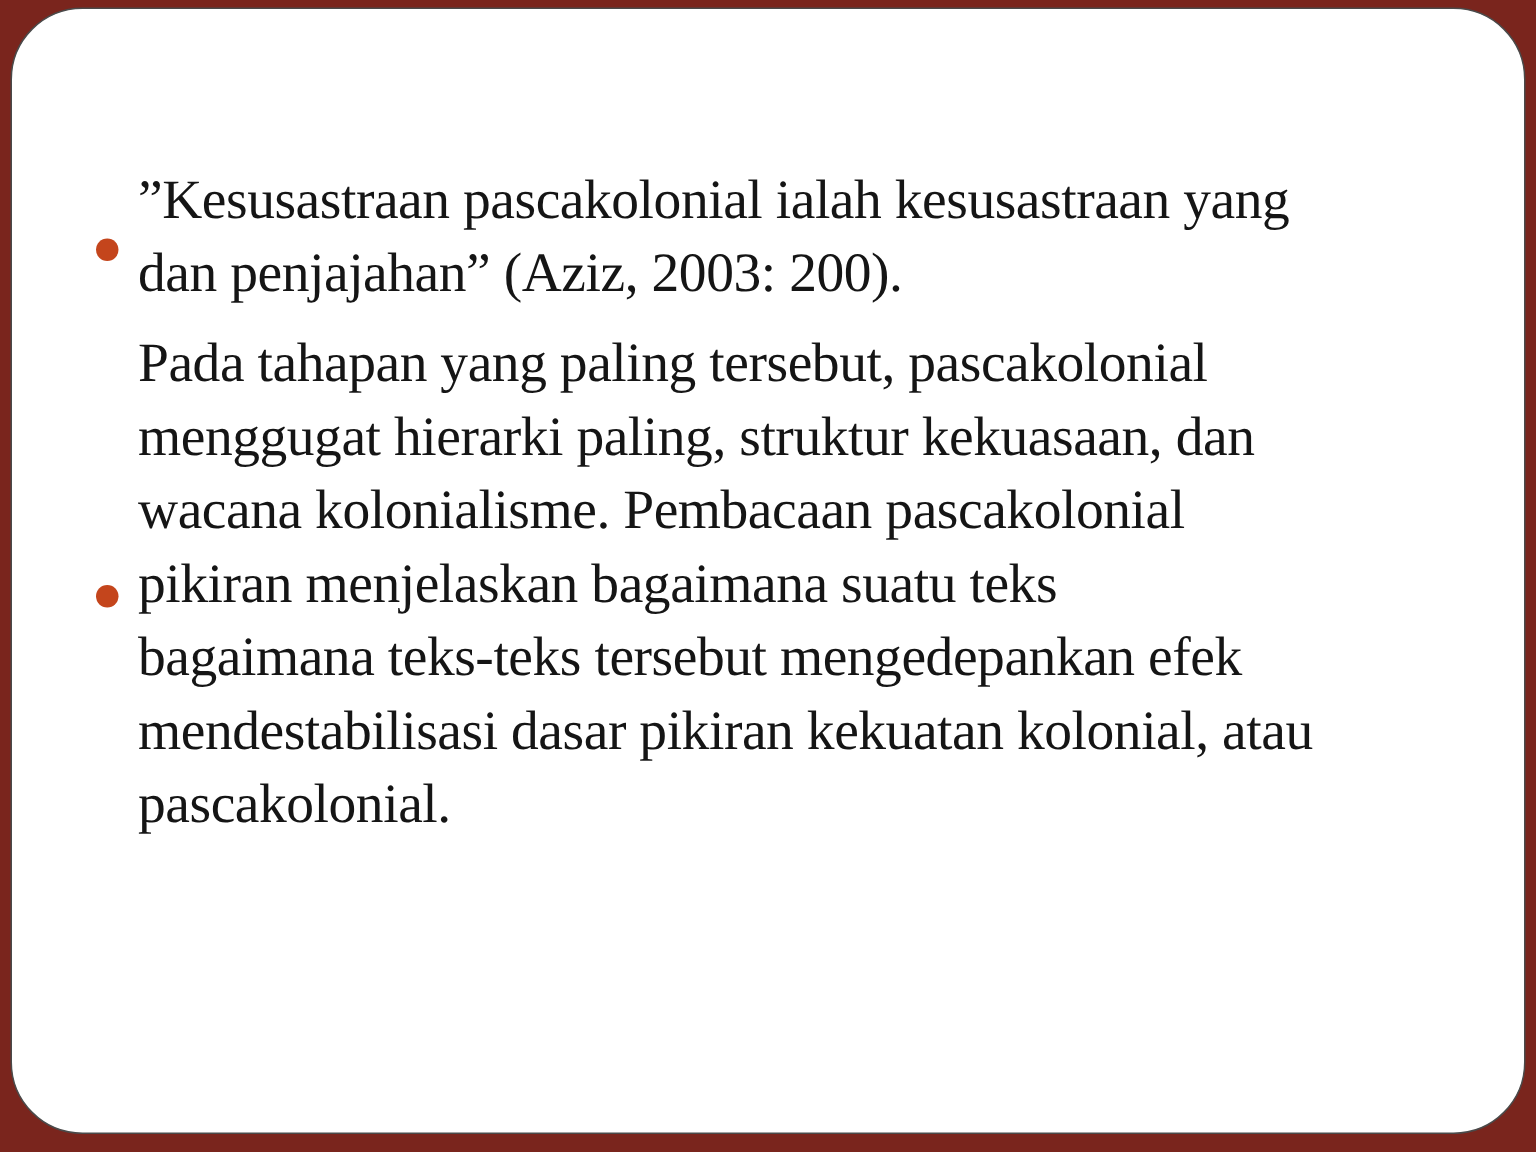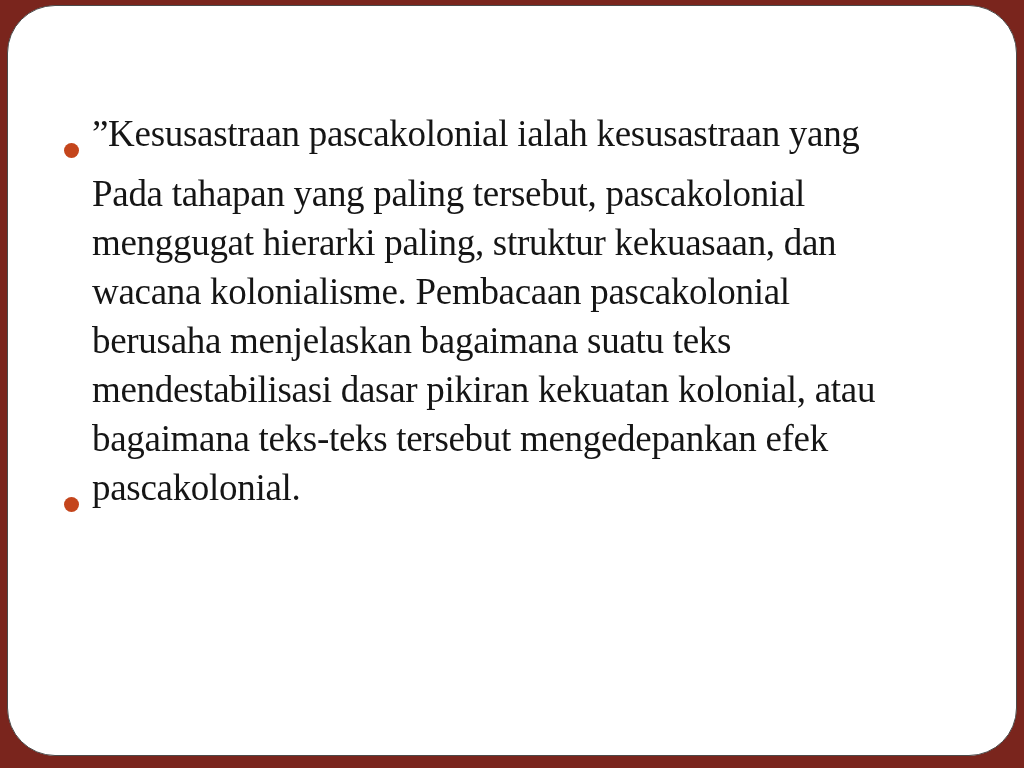--- a/index.html
+++ b/index.html
@@ -33,21 +33,21 @@
     position: absolute;
     left: 7px;
     top: 5px;
     width: 1010px;
     height: 751px;
     box-sizing: border-box;
     padding: 104px 40px 0 57px;
   }
   .bullet-item {
     display: flex;
-    align-items: flex-end;
+    align-items: center;
     margin-bottom: 11px;
   }
   .bullet-marker {
     flex: 0 0 auto;
     width: 15px;
     height: 15px;
     border-radius: 50%;
     background: var(--bullet-color, #c4451c);
     margin-top: 16px;
     margin-right: 13px;
@@ -66,30 +66,31 @@
 <body style="--bg-color: #7a251d; --panel-color: #ffffff; --panel-border-color: #4a4a4a; --bullet-color: #c4451c; --text-color: #151515;">
 
 <div class="slide">
   <div class="panel"></div>
   <div class="content">
 
     <div class="bullet-item">
       <span class="bullet-marker"></span>
       <div class="bullet-text">
         <div class="line">”Kesusastraan pascakolonial ialah kesusastraan yang</div>
+        <div class="line">dan penjajahan” (Aziz, 2003: 200).</div>
       </div>
     </div>
 
     <div class="bullet-item">
       <span class="bullet-marker"></span>
       <div class="bullet-text">
         <div class="line">Pada tahapan yang paling tersebut, pascakolonial</div>
         <div class="line">menggugat hierarki paling, struktur kekuasaan, dan</div>
         <div class="line">wacana kolonialisme. Pembacaan pascakolonial</div>
-        <div class="line">berusaha menjelaskan bagaimana suatu teks</div>
+        <div class="line">pikiran menjelaskan bagaimana suatu teks</div>
+        <div class="line">bagaimana teks-teks tersebut mengedepankan efek</div>
         <div class="line">mendestabilisasi dasar pikiran kekuatan kolonial, atau</div>
-        <div class="line">bagaimana teks-teks tersebut mengedepankan efek</div>
         <div class="line">pascakolonial.</div>
       </div>
     </div>
 
   </div>
 </div>
 
 </body></html>

